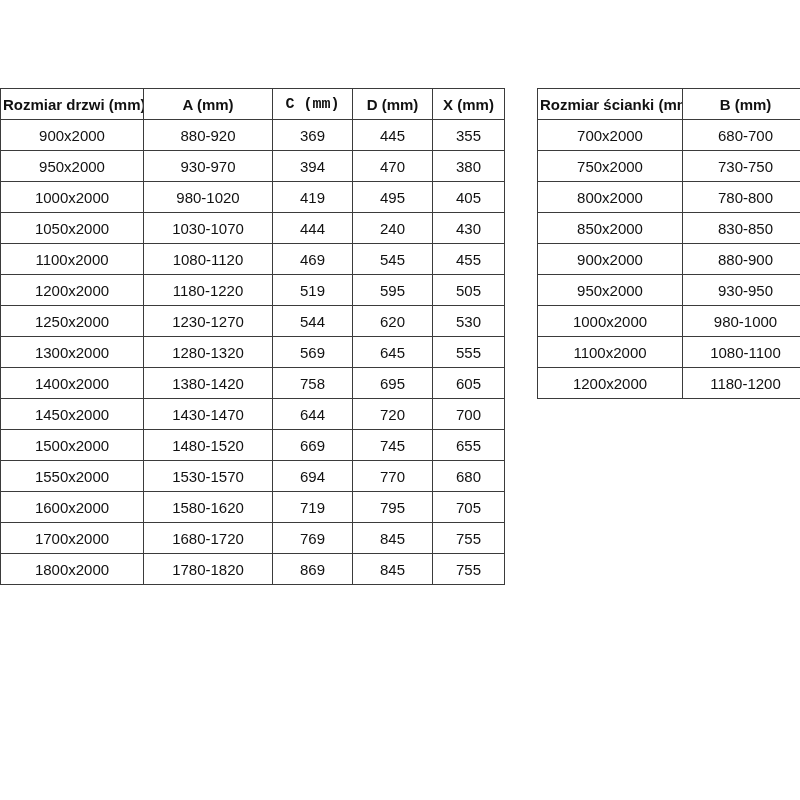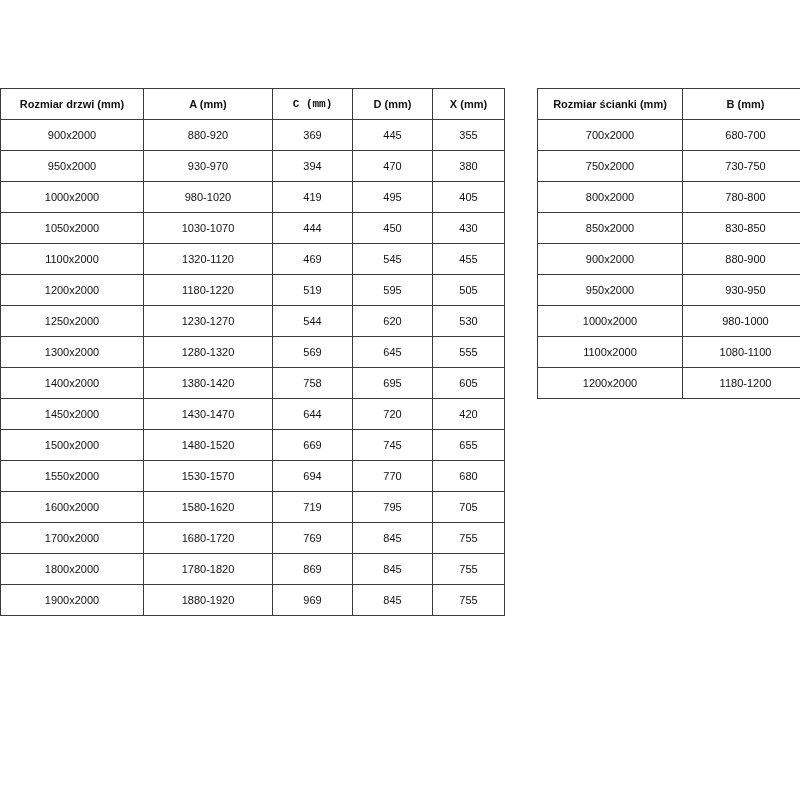--- a/index.html
+++ b/index.html
@@ -13,21 +13,21 @@
     height: 800px;
     background: #ffffff;
     font-family: "Liberation Sans", sans-serif;
     color: #111111;
   }
   table.tbl {
     position: absolute;
     top: 88px;
     border-collapse: collapse;
     table-layout: fixed;
-    font-size: 11px;
+    font-size: 15px;
     color: #111111;
   }
   table.tbl th,
   table.tbl td {
     border: 1px solid #3b3b3b;
     height: 30px;
     padding: 0 2px;
     text-align: center;
     vertical-align: middle;
     overflow: hidden;
@@ -88,26 +88,26 @@
           <td>1000x2000</td>
           <td>980-1020</td>
           <td>419</td>
           <td>495</td>
           <td>405</td>
         </tr>
         <tr>
           <td>1050x2000</td>
           <td>1030-1070</td>
           <td>444</td>
-          <td>450</td>
+          <td>240</td>
           <td>430</td>
         </tr>
         <tr>
           <td>1100x2000</td>
-          <td>1320-1120</td>
+          <td>1080-1120</td>
           <td>469</td>
           <td>545</td>
           <td>455</td>
         </tr>
         <tr>
           <td>1200x2000</td>
           <td>1180-1220</td>
           <td>519</td>
           <td>595</td>
           <td>505</td>
@@ -131,21 +131,21 @@
           <td>1380-1420</td>
           <td>758</td>
           <td>695</td>
           <td>605</td>
         </tr>
         <tr>
           <td>1450x2000</td>
           <td>1430-1470</td>
           <td>644</td>
           <td>720</td>
-          <td>420</td>
+          <td>700</td>
         </tr>
         <tr>
           <td>1500x2000</td>
           <td>1480-1520</td>
           <td>669</td>
           <td>745</td>
           <td>655</td>
         </tr>
         <tr>
           <td>1550x2000</td>
@@ -168,27 +168,20 @@
           <td>845</td>
           <td>755</td>
         </tr>
         <tr>
           <td>1800x2000</td>
           <td>1780-1820</td>
           <td>869</td>
           <td>845</td>
           <td>755</td>
         </tr>
-        <tr>
-          <td>1900x2000</td>
-          <td>1880-1920</td>
-          <td>969</td>
-          <td>845</td>
-          <td>755</td>
-        </tr>
       </tbody>
     </table>
   <table class="tbl tbl-right">
       <thead>
         <tr>
           <th>Rozmiar ścianki (mm)</th>
           <th>B (mm)</th>
         </tr>
       </thead>
       <tbody>

